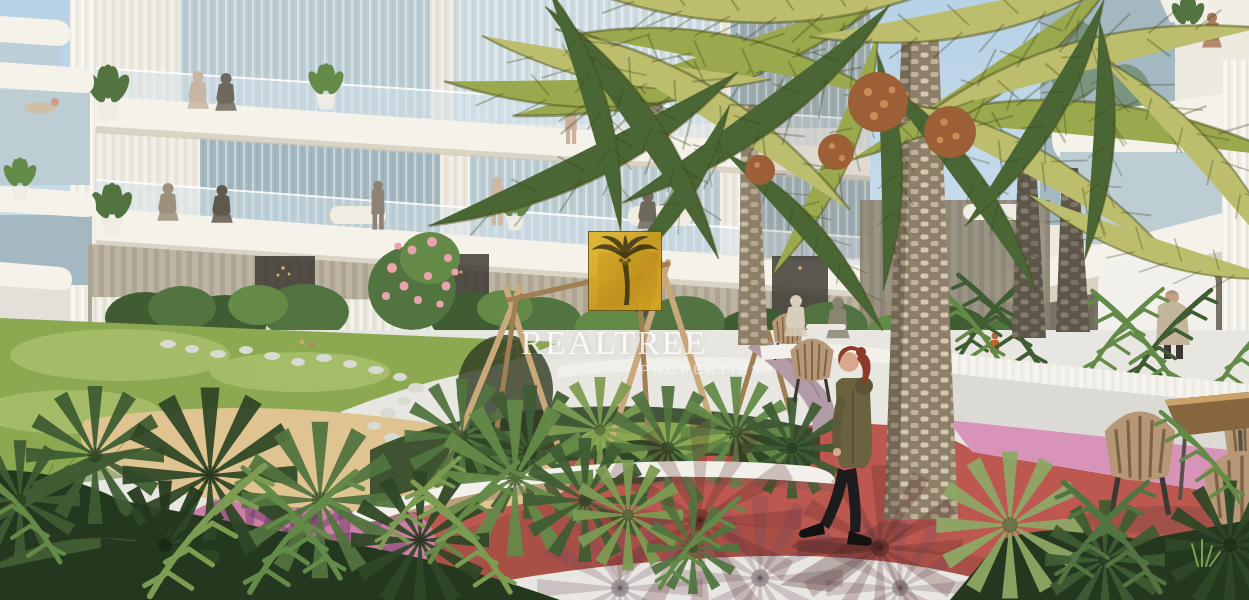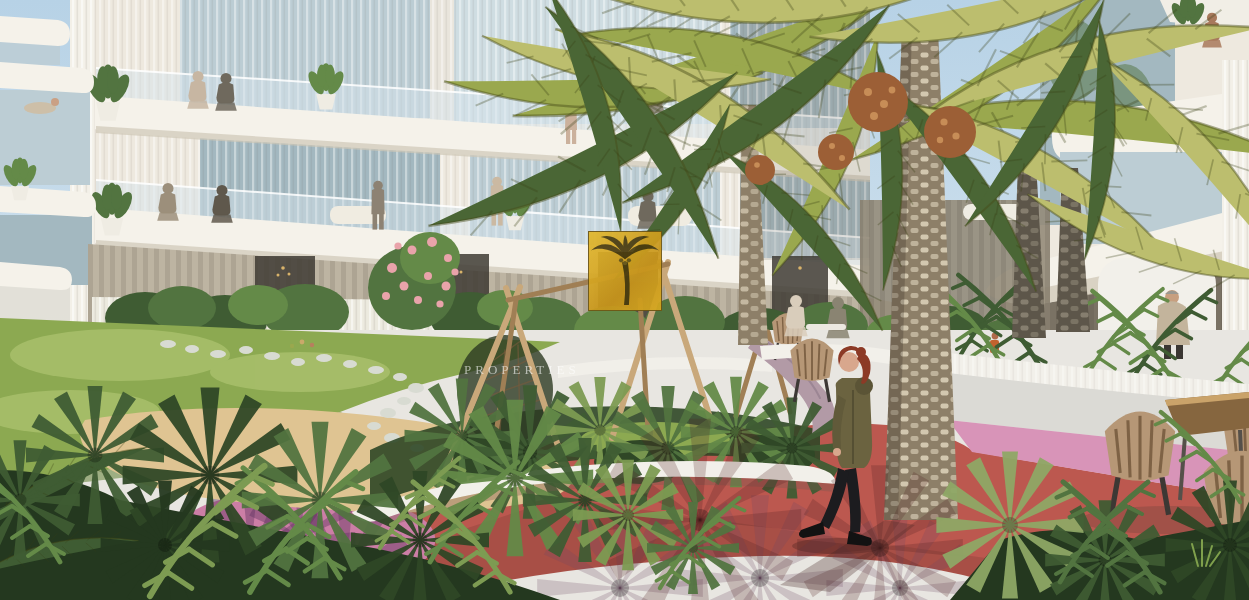--- a/index.html
+++ b/index.html
@@ -25,22 +25,22 @@
   html,body{margin:0;padding:0;background:#222;}
   .stage{position:relative;width:1249px;height:600px;overflow:hidden;
          font-family:"Liberation Sans",sans-serif;}
   .stage svg{position:absolute;left:0;top:0;display:block;}
   .wm-box{position:absolute;left:588px;top:231px;width:74px;height:80px;
           background:linear-gradient(135deg,#e2b82c,#c9961b 62%,#d6a81f);
           border:1px solid rgba(92,72,16,.85); box-sizing:border-box; opacity:.93;}
   .wm-brand{position:absolute;left:464px;top:324px;width:300px;text-align:center;
             font-family:"Liberation Serif",serif;font-size:34px;letter-spacing:2px;
             color:rgba(255,255,255,.82);text-shadow:0 0 6px rgba(120,120,120,.25);}
-  .wm-tagline{position:absolute;left:464px;top:362px;width:300px;text-align:left;
-            font-family:Liberation Serif, serif;font-size:13px;letter-spacing:4px;
+  .wm-tagline{position:absolute;left:464px;top:362px;width:300px;text-align:right;
+            font-family:Liberation Sans, sans-serif;font-size:13px;letter-spacing:4px;
             color:rgba(255,255,255,.58);}
 </style>
 </head>
 <body>
 
 <div class="stage">
 <svg width="1249" height="600" viewBox="0 0 1249 600">
 <defs>
   <linearGradient id="skyg" x1="0" y1="0" x2="0" y2="1">
     <stop offset="0" style="stop-color:var(--c-sky1)"></stop>
@@ -623,14 +623,15 @@
       <path d="M37,26 C44,12 52,6 62,4 C48,0 38,10 35,22 Z"></path>
       <path d="M36,24 C34,12 36,4 37,2 C40,6 41,16 39,24 Z"></path>
     </g>
     <g fill="#6b5a1a">
           <circle cx="33" cy="28" r="2.2"></circle>
           <circle cx="41" cy="28" r="2.2"></circle>
           <circle cx="37" cy="31" r="2.2"></circle>
         </g>
   </svg>
 </div>
+<div class="wm-brand">REALTREE</div>
 <div class="wm-tagline">PROPERTIES</div>
 </div>
 
 </body></html>

